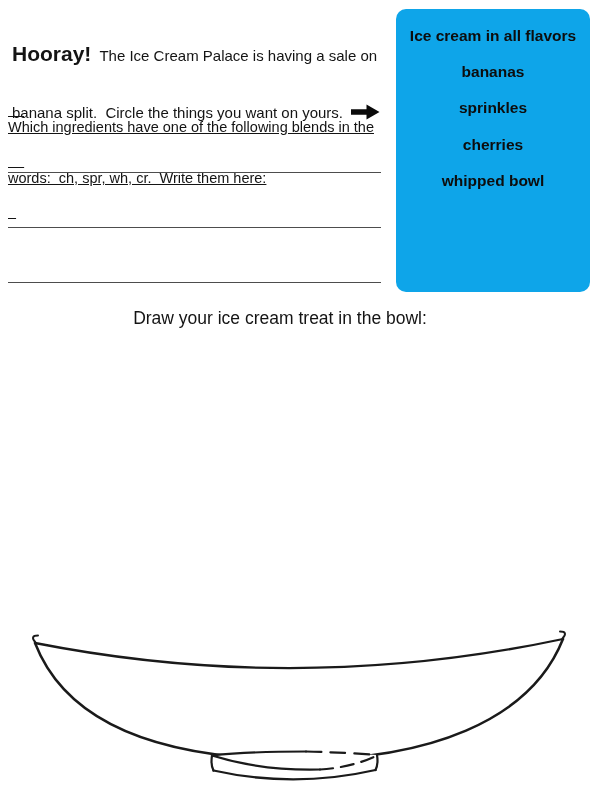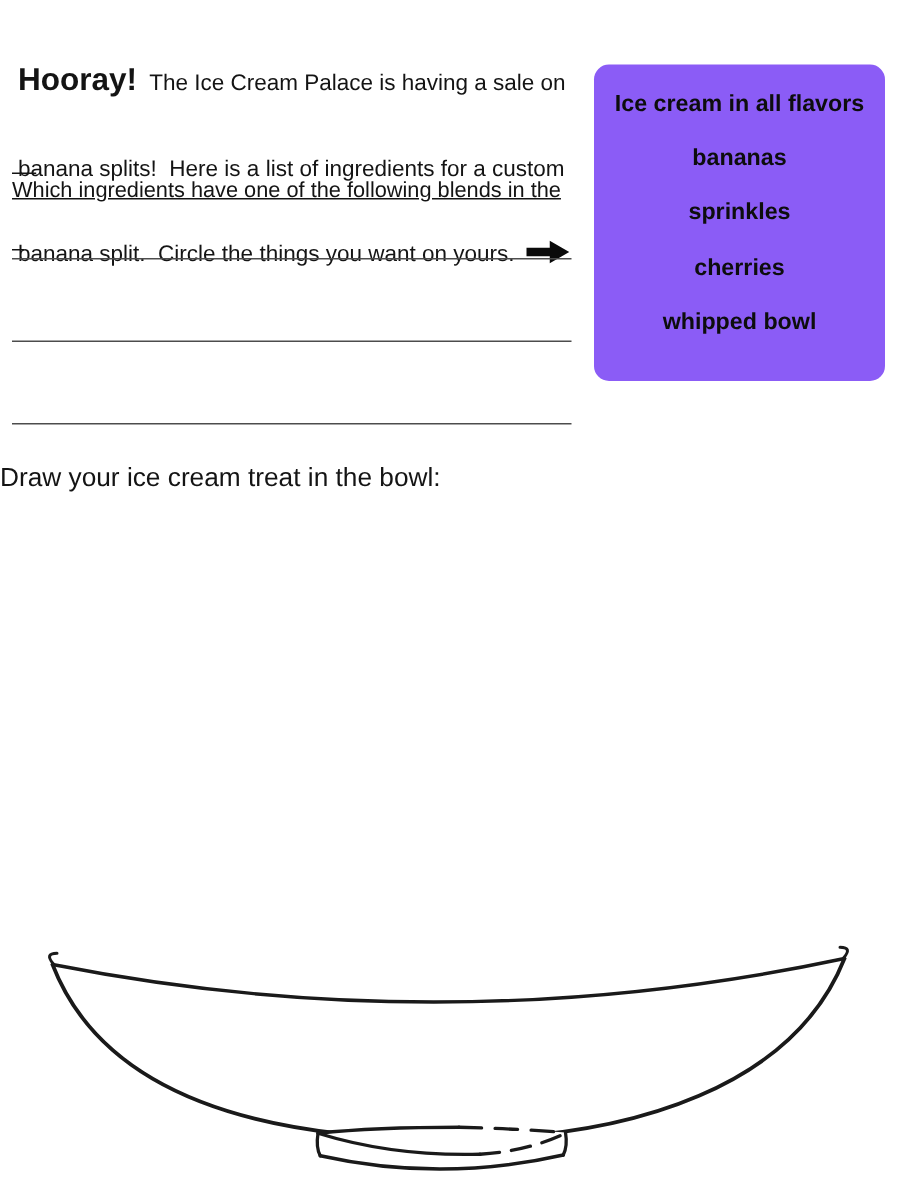--- a/index.html
+++ b/index.html
@@ -62,45 +62,44 @@
   .answer-line.l1 { top: 172px; }
   .answer-line.l2 { top: 227px; }
   .answer-line.l3 { top: 282px; }
 
   
   .panel {
     position: absolute;
     left: 396px;
     top: 9px;
     width: 194px;
-    height: 211px;
-    background: #8b5cf6;
+    height: 283px;
+    background: #0ea5e9;
     border-radius: 10px;
     box-sizing: border-box;
     padding-top: 9px;
-    margin-top: 34px;
   }
   .panel-item {
     height: 36.2px;
     display: flex;
     align-items: center;
     justify-content: center;
     font-weight: bold;
     font-size: 15.5px;
     color: #0d0d0d;
     white-space: pre-wrap;
   }
 
   
   .draw-prompt {
     position: absolute;
     left: 0;
     top: 308px;
     width: 560px;
-    text-align: left;
+    text-align: center;
     font-size: 17.5px;
     white-space: pre-wrap;
   }
 
   
   .bowl-wrap {
     position: absolute;
     left: 0;
     top: 600px;
     width: 600px;
@@ -108,28 +107,28 @@
   }
   .bowl-wrap svg { display: block; }
 </style>
 </head>
 <body>
 
 <div class="sheet">
 
   <div class="intro">
     <div><span class="hooray">Hooray!</span><span>  The Ice Cream Palace is having a sale on</span></div>
-    <div>banana splits!  Here is a list of ingredients for a custom</div>
     <div><span>banana split.  Circle the things you want on yours.</span><span class="arrow-icon"><svg width="30" height="16" viewBox="0 0 30 16">
             <path d="M1 5.2 L16.5 5.2 L16.5 0.5 L29.5 8 L16.5 15.5 L16.5 10.8 L1 10.8 Z" fill="#0a0a0a"></path>
           </svg></span></div>
   </div>
 
   <div class="blends">
     <div>Which ingredients have one of the following blends in the</div>
+    <div>words:  ch, spr, wh, cr.  Write them here:</div>
   </div>
 
   <div class="answer-line l1"></div>
   <div class="answer-line l2"></div>
   <div class="answer-line l3"></div>
 
   <div class="panel">
     <div class="panel-item">Ice cream in all flavors</div>
     <div class="panel-item">bananas</div>
     <div class="panel-item">sprinkles</div>

